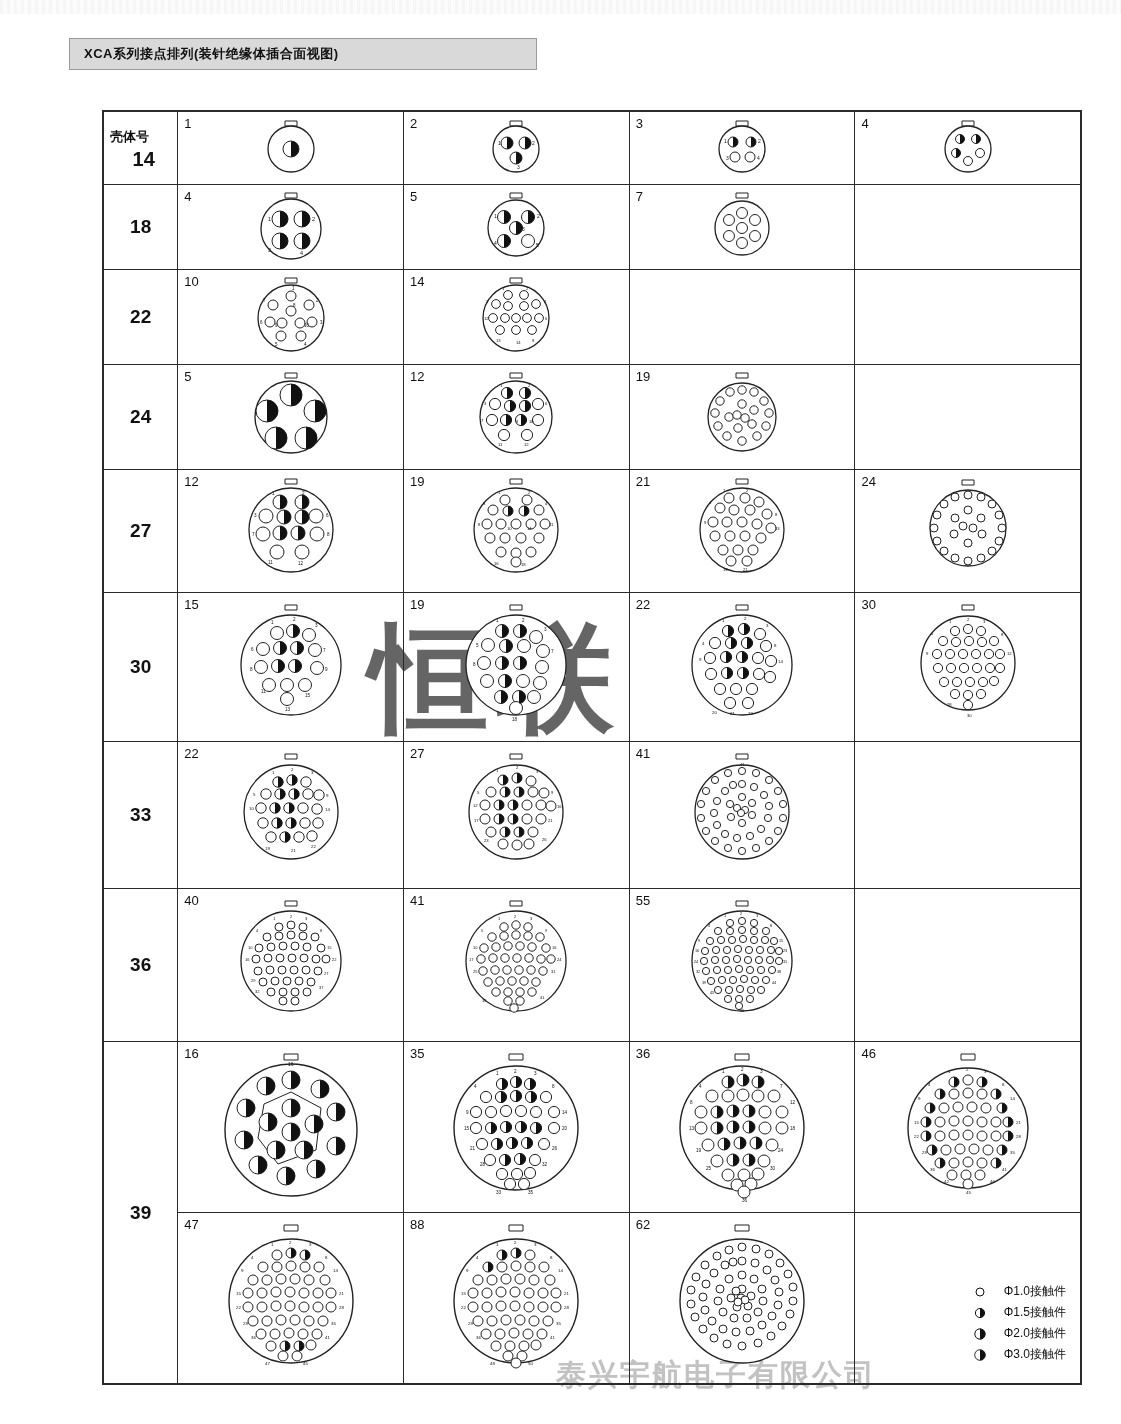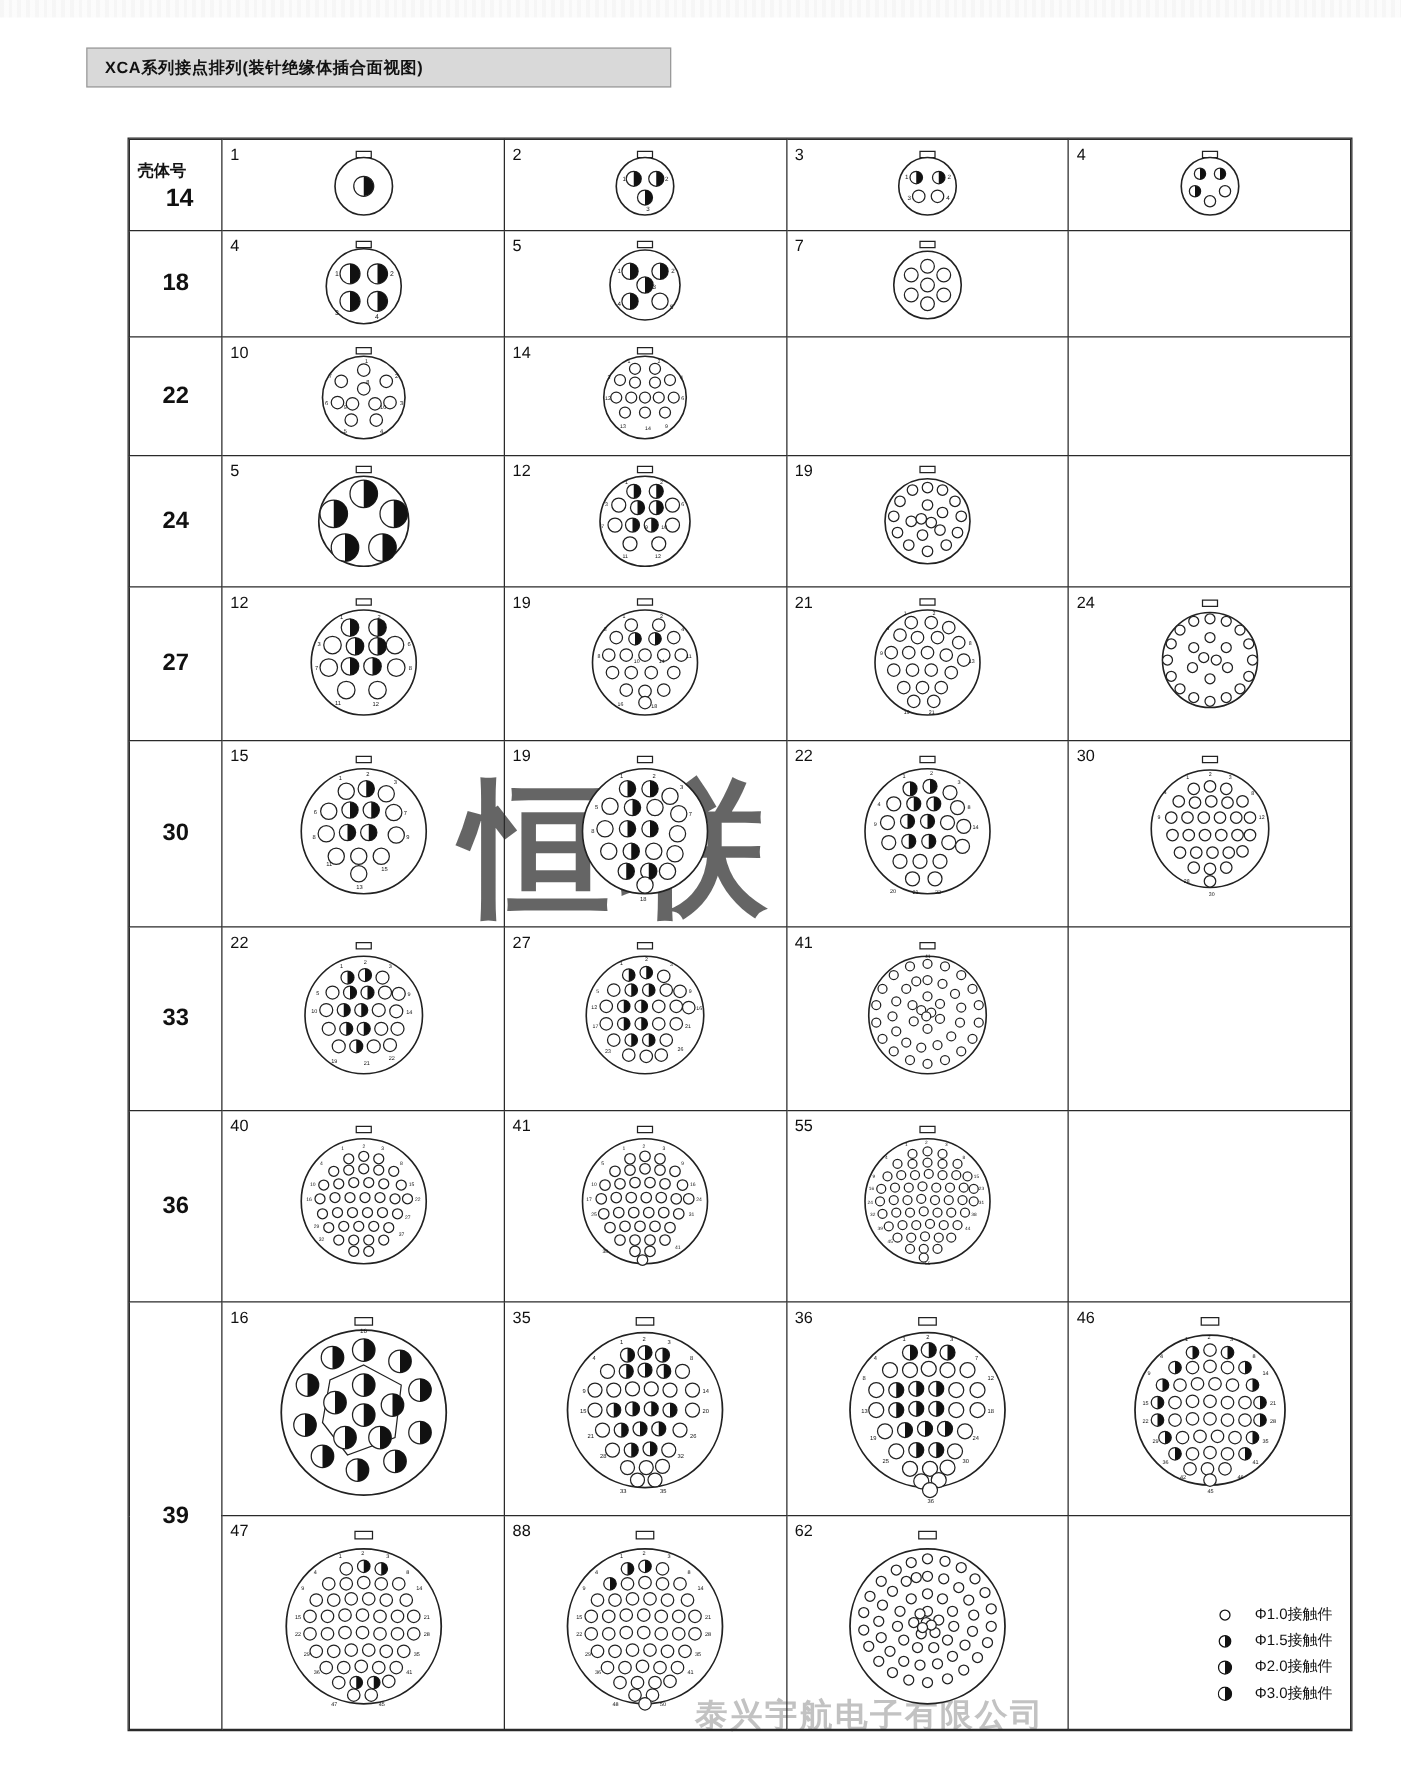--- a/index.html
+++ b/index.html
@@ -87,21 +87,21 @@
   .wm1{
     left:370px;top:600px;
     font-size:118px;
     font-family:"Liberation Serif", serif;
     color:#000000;
     opacity:.6;
     letter-spacing:8px;
   }
   .wm2{
     left:556px;top:1355px;
-    font-size:26px;
+    font-size:30px;
     font-family:"Liberation Serif", serif;
     color:#b8b8b8;
     opacity:.85;
     letter-spacing:2px;
   }
 </style>
 </head>
 <body>
 
 <div class="scan-top"></div>

